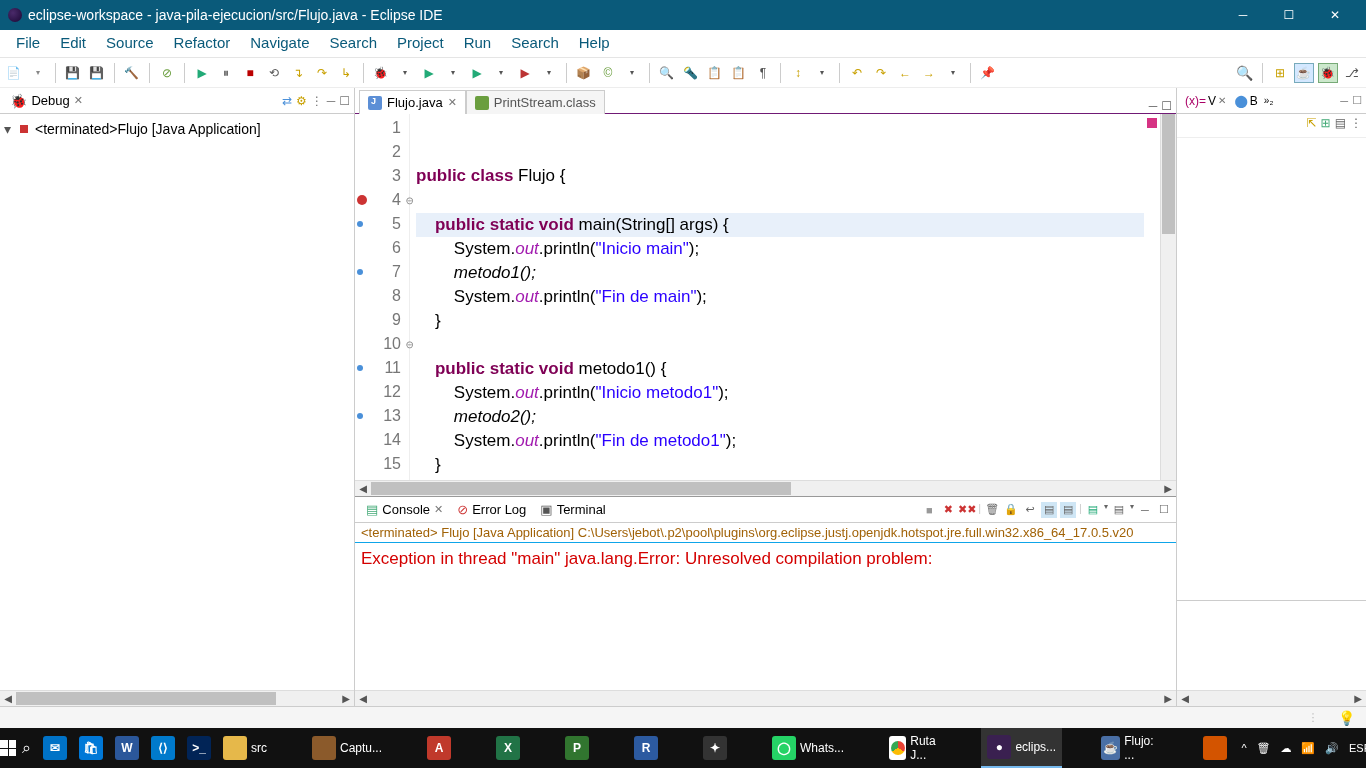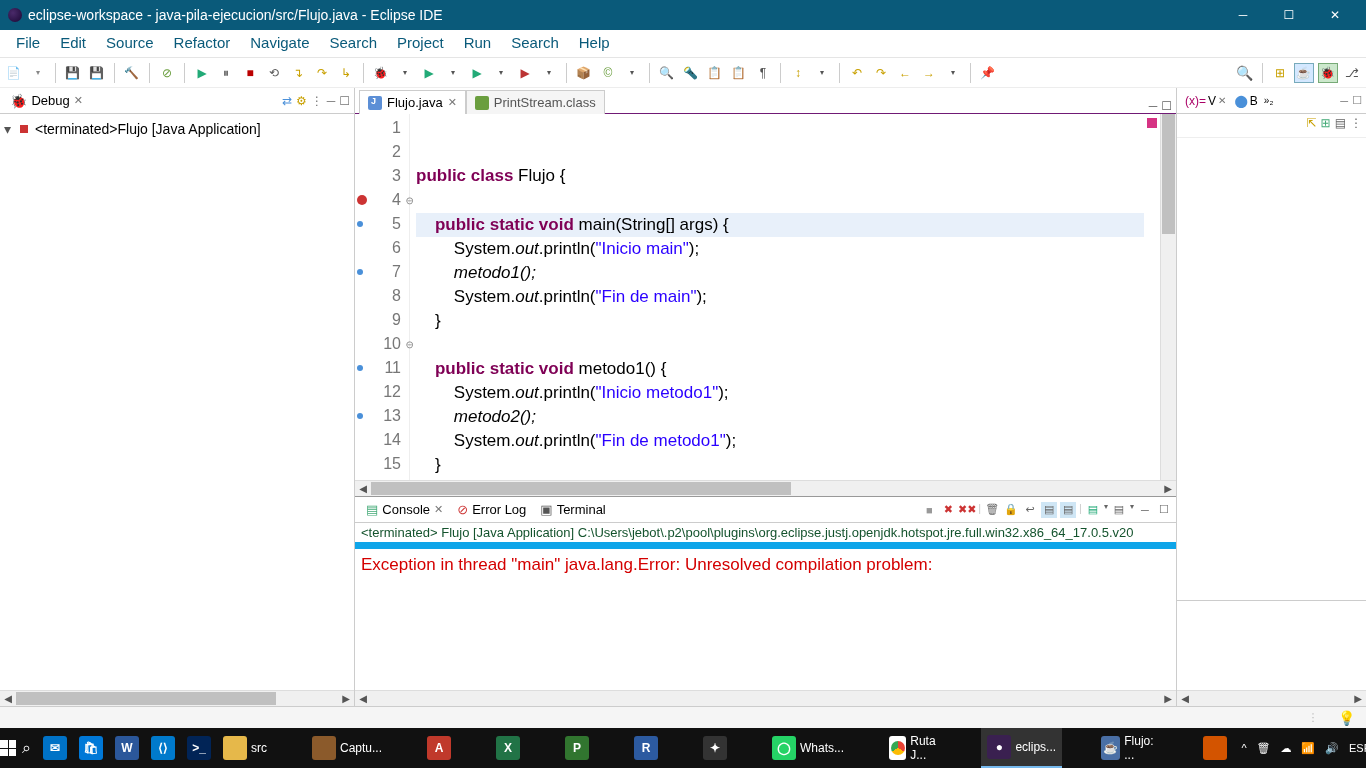--- a/index.html
+++ b/index.html
@@ -34,35 +34,35 @@
 .editor-tabs .mm {margin-left:auto;display:flex;gap:4px;font-size:12px;color:#666;}
 .editor-area {flex:1;display:flex;overflow:hidden;position:relative;background:#fff;}
 .gutter {width:55px;background:#fff;border-right:1px solid #eee;font-family:Consolas,monospace;font-size:16px;color:#777;padding-top:2px;}
 .gutter .ln{height:24px;display:flex;align-items:center;justify-content:flex-end;padding-right:8px;position:relative;}
 .gutter .ln .marker{position:absolute;left:2px;width:10px;height:10px;border-radius:50%;}
 .gutter .ln .fold{position:absolute;right:-5px;color:#888;font-size:10px;}
 .code {flex:1;font-family:Consolas,monospace;font-size:17px;line-height:24px;padding-top:2px;padding-left:6px;overflow:hidden;white-space:pre;}
 .code .hl {background:#e8f0fa;display:inline-block;width:100%;}
 .kw{color:#7f0055;font-weight:bold;}
 .str{color:#2a00ff;}
-.fld{color:#000000;font-style:italic;}
+.fld{color:#a21caf;font-style:italic;}
 .ovmark{width:16px;background:#fff;}
 .ovmark .bp{width:10px;height:10px;background:#d63384;margin:4px auto;}
 .vscroll{width:16px;background:#f0f0f0;border-left:1px solid #ddd;position:relative;}
 .vscroll .thumb{position:absolute;left:1px;right:1px;top:0;height:120px;background:#c0c0c0;}
 .hscroll{height:16px;background:#f0f0f0;border-top:1px solid #ddd;display:flex;}
 .hscroll .btn{width:16px;display:flex;align-items:center;justify-content:center;color:#555;font-size:10px;}
 .hscroll .track{flex:1;position:relative;}
 .hscroll .track .thumb{position:absolute;top:1px;bottom:1px;left:0;width:420px;background:#c0c0c0;}
 .bottom-panel{height:210px;border-top:1px solid #999;display:flex;flex-direction:column;}
 .bp-tabs{height:26px;display:flex;align-items:center;padding:0 4px;border-bottom:1px solid #ccc;}
 .bp-tab{display:flex;align-items:center;gap:4px;padding:3px 7px;font-size:13px;}
 .bp-actions{margin-left:auto;display:flex;gap:3px;font-size:11px;color:#666;}
 .bp-actions .ico{width:16px;height:16px;display:flex;align-items:center;justify-content:center;}
-.bp-status{padding:2px 6px;font-size:13px;color:#14532d;border-bottom:7px solid #0ea5e9;white-space:nowrap;overflow:hidden;}
+.bp-status{padding:2px 6px;font-size:13px;color:#a16207;border-bottom:1px solid #0ea5e9;white-space:nowrap;overflow:hidden;}
 .console-out{flex:1;font-family:Consolas,monospace;font-size:17px;padding:4px 6px;color:#d40000;line-height:24px;}
 .console-out .link{color:#2a2aee;text-decoration:underline;}
 .right-panel{width:190px;border-left:1px solid #ccc;display:flex;flex-direction:column;background:#fff;}
 .rp-tabs{height:26px;display:flex;align-items:center;padding:0 4px;border-bottom:1px solid #ccc;font-size:12px;}
 .rp-tab{padding:2px 4px;display:flex;align-items:center;gap:2px;}
 .rp-actions{height:24px;display:flex;justify-content:flex-end;gap:4px;padding:2px 4px;font-size:12px;color:#666;border-bottom:1px solid #eee;}
 .rp-body{flex:1;}
 .rp-split{height:90px;border-top:1px solid #ccc;}
 .statusbar{height:22px;background:#f5f5f5;border-top:1px solid #ccc;display:flex;align-items:center;justify-content:flex-end;padding:0 10px;font-size:11px;color:#888;}
 .statusbar .bulb{color:#e6b800;font-size:14px;}

